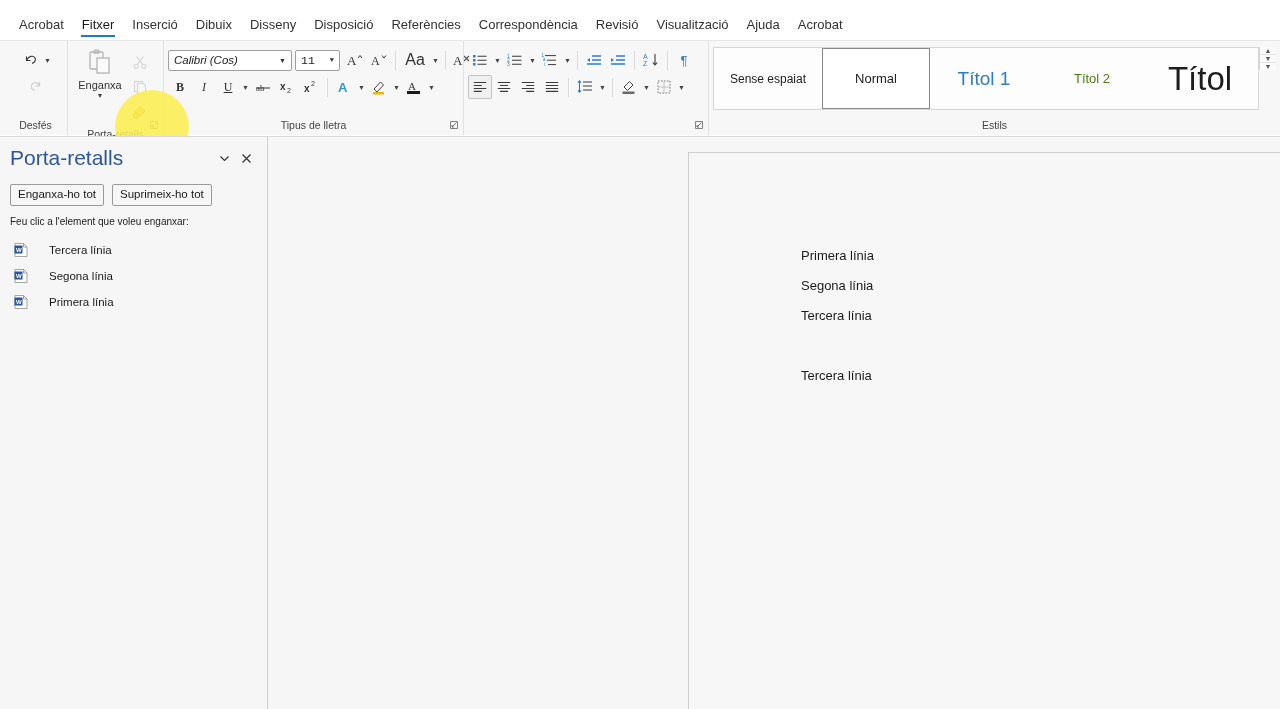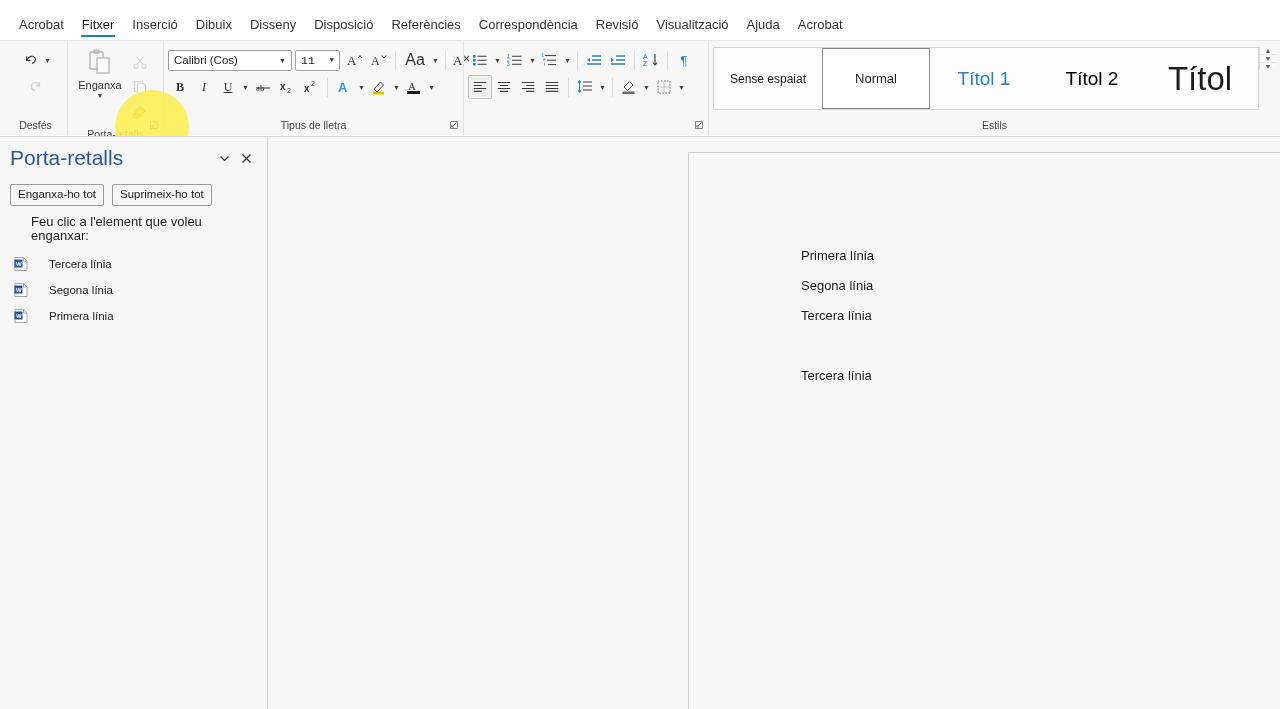--- a/index.html
+++ b/index.html
@@ -121,21 +121,21 @@
     border: 1px solid #a0a0a0;
     border-radius: 2px;
     background: #ffffff;
     display: flex; align-items: center;
     font-size: 11.5px;
     color: #1a1a1a;
     padding: 0 2px 0 5px;
   }
   .combo .val { flex: 1; white-space: nowrap; overflow: hidden; }
   .combo .cv { font-size: 7px; color: #333; padding: 0 3px; }
-  #font-name-combo { width: 124px; margin-right: 3px; }
+  #font-name-combo { width: 124px; margin-right: 3px; font-style: italic; }
   #font-size-combo { width: 45px; margin-right: 3px; font-family: Liberation Mono, monospace; }
   .vsep { width: 1px; height: 19px; background: #dcdcdc; margin: 0 4px; }
 
   
   #grp-para { width: 245px; }
   #grp-para .group-body { flex-direction: column; gap: 3px; padding-top: 2px; }
   .pararow { display: flex; align-items: center; }
 
   
   #grp-styles { flex: 1; }
@@ -211,25 +211,24 @@
     background: #f6f6f6;
     border-radius: 2px;
     font-size: 11.5px;
     color: #1a1a1a;
     padding: 3px 7px 4px 7px;
     line-height: 13px;
     cursor: default;
     font-family: "Liberation Sans", sans-serif;
   }
   .pane-hint {
-    font-size: 13px;
+    font-size: 10px;
     color: #222;
     margin-top: 9px;
     line-height: 14px;
-    margin-left: 21px;
   }
   .clip-list { margin-top: 8px; }
   .clip-item {
     display: flex; align-items: center;
     height: 26px;
     padding-left: 4px;
     cursor: default;
   }
   .clip-item .txt {
     font-size: 11.5px;
@@ -580,21 +579,21 @@
         <div class="style-cell">
           <span style="font-size:12px;color:#222;">Sense espaiat</span>
         </div>
         <div class="style-cell sel">
           <span style="font-size:13px;color:#222;">Normal</span>
         </div>
         <div class="style-cell">
           <span style="font-size:19px;color:#2f7fc0;">Títol 1</span>
         </div>
         <div class="style-cell">
-          <span style="font-size:19px;color:#000000;">Títol 2</span>
+          <span style="font-size:13px;color:#4d7c0f;">Títol 2</span>
         </div>
         <div class="style-cell">
           <span style="font-size:33px;color:#1d1d1d;line-height:40px;">Títol</span>
         </div>
       </div>
       <div class="gallery-scroll">
         <div>▲</div>
         <div>▼</div>
         <div>▼</div>
       </div>

